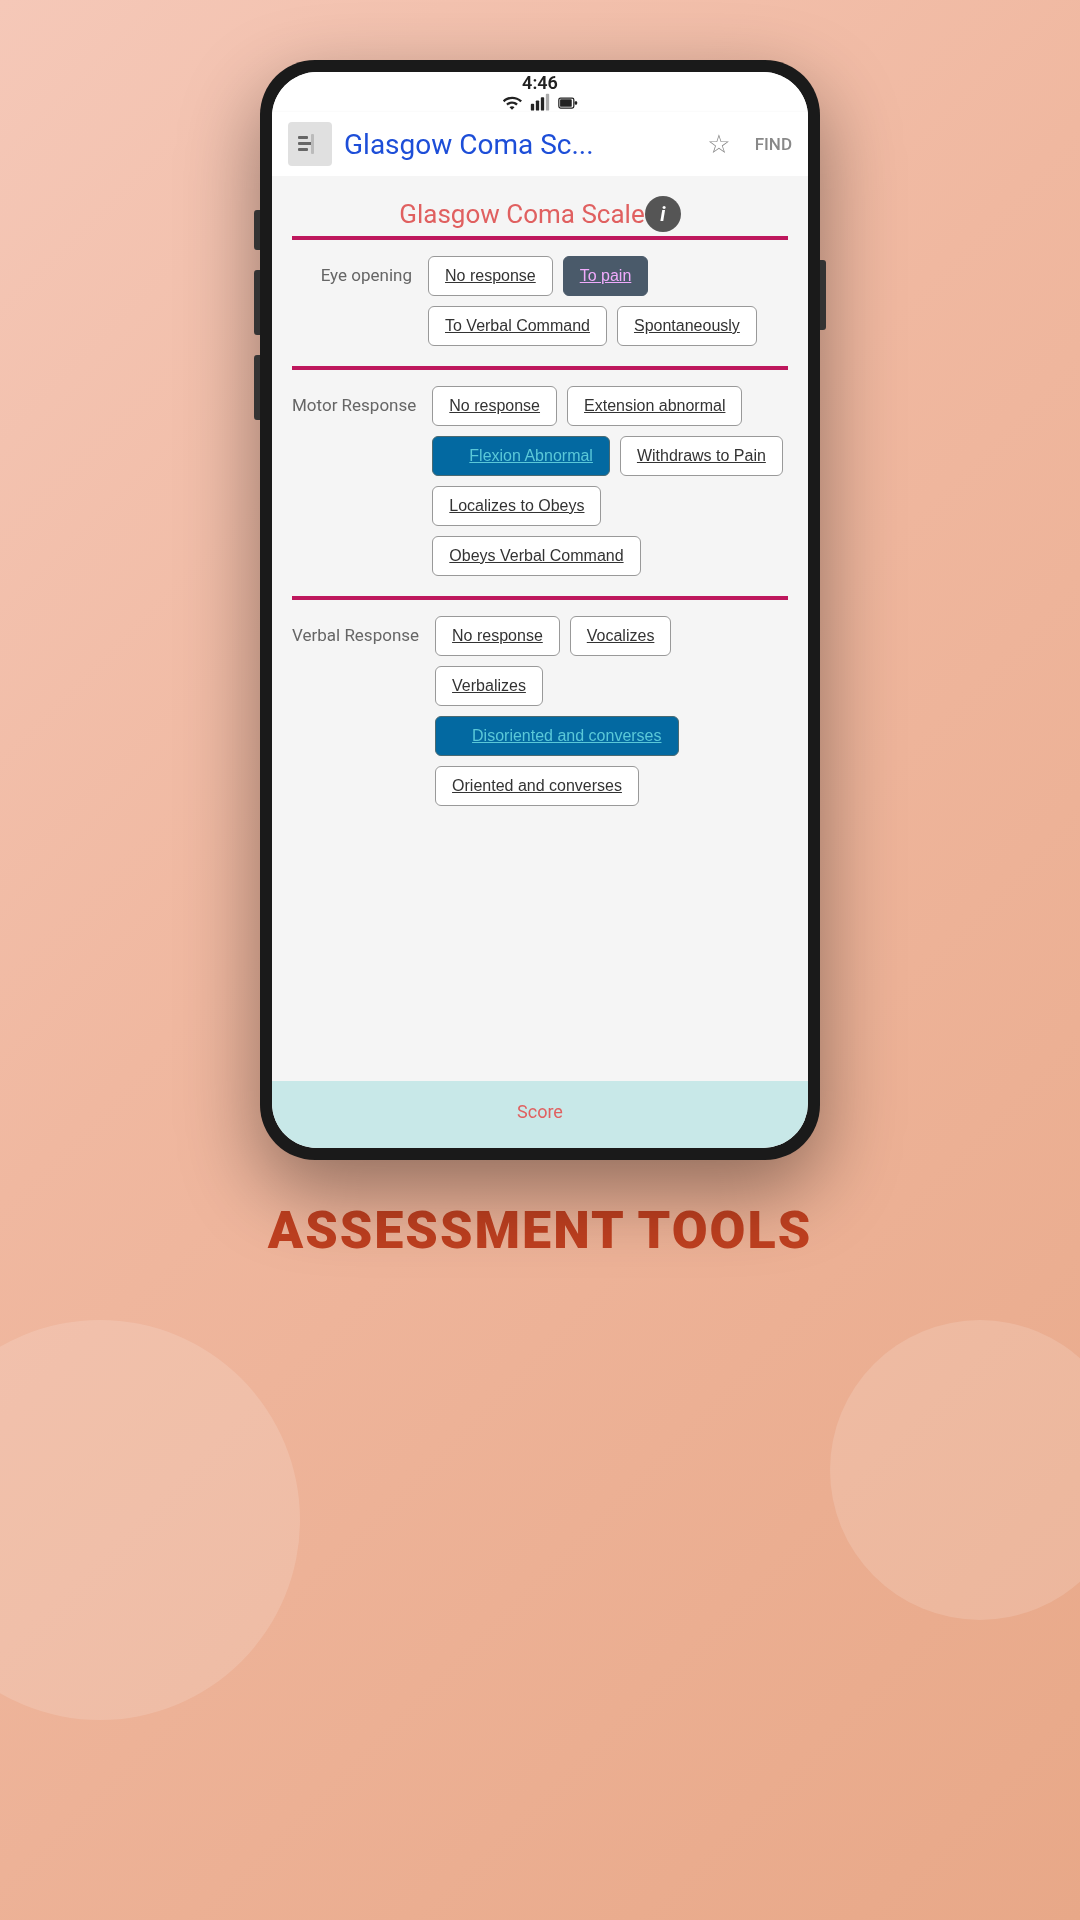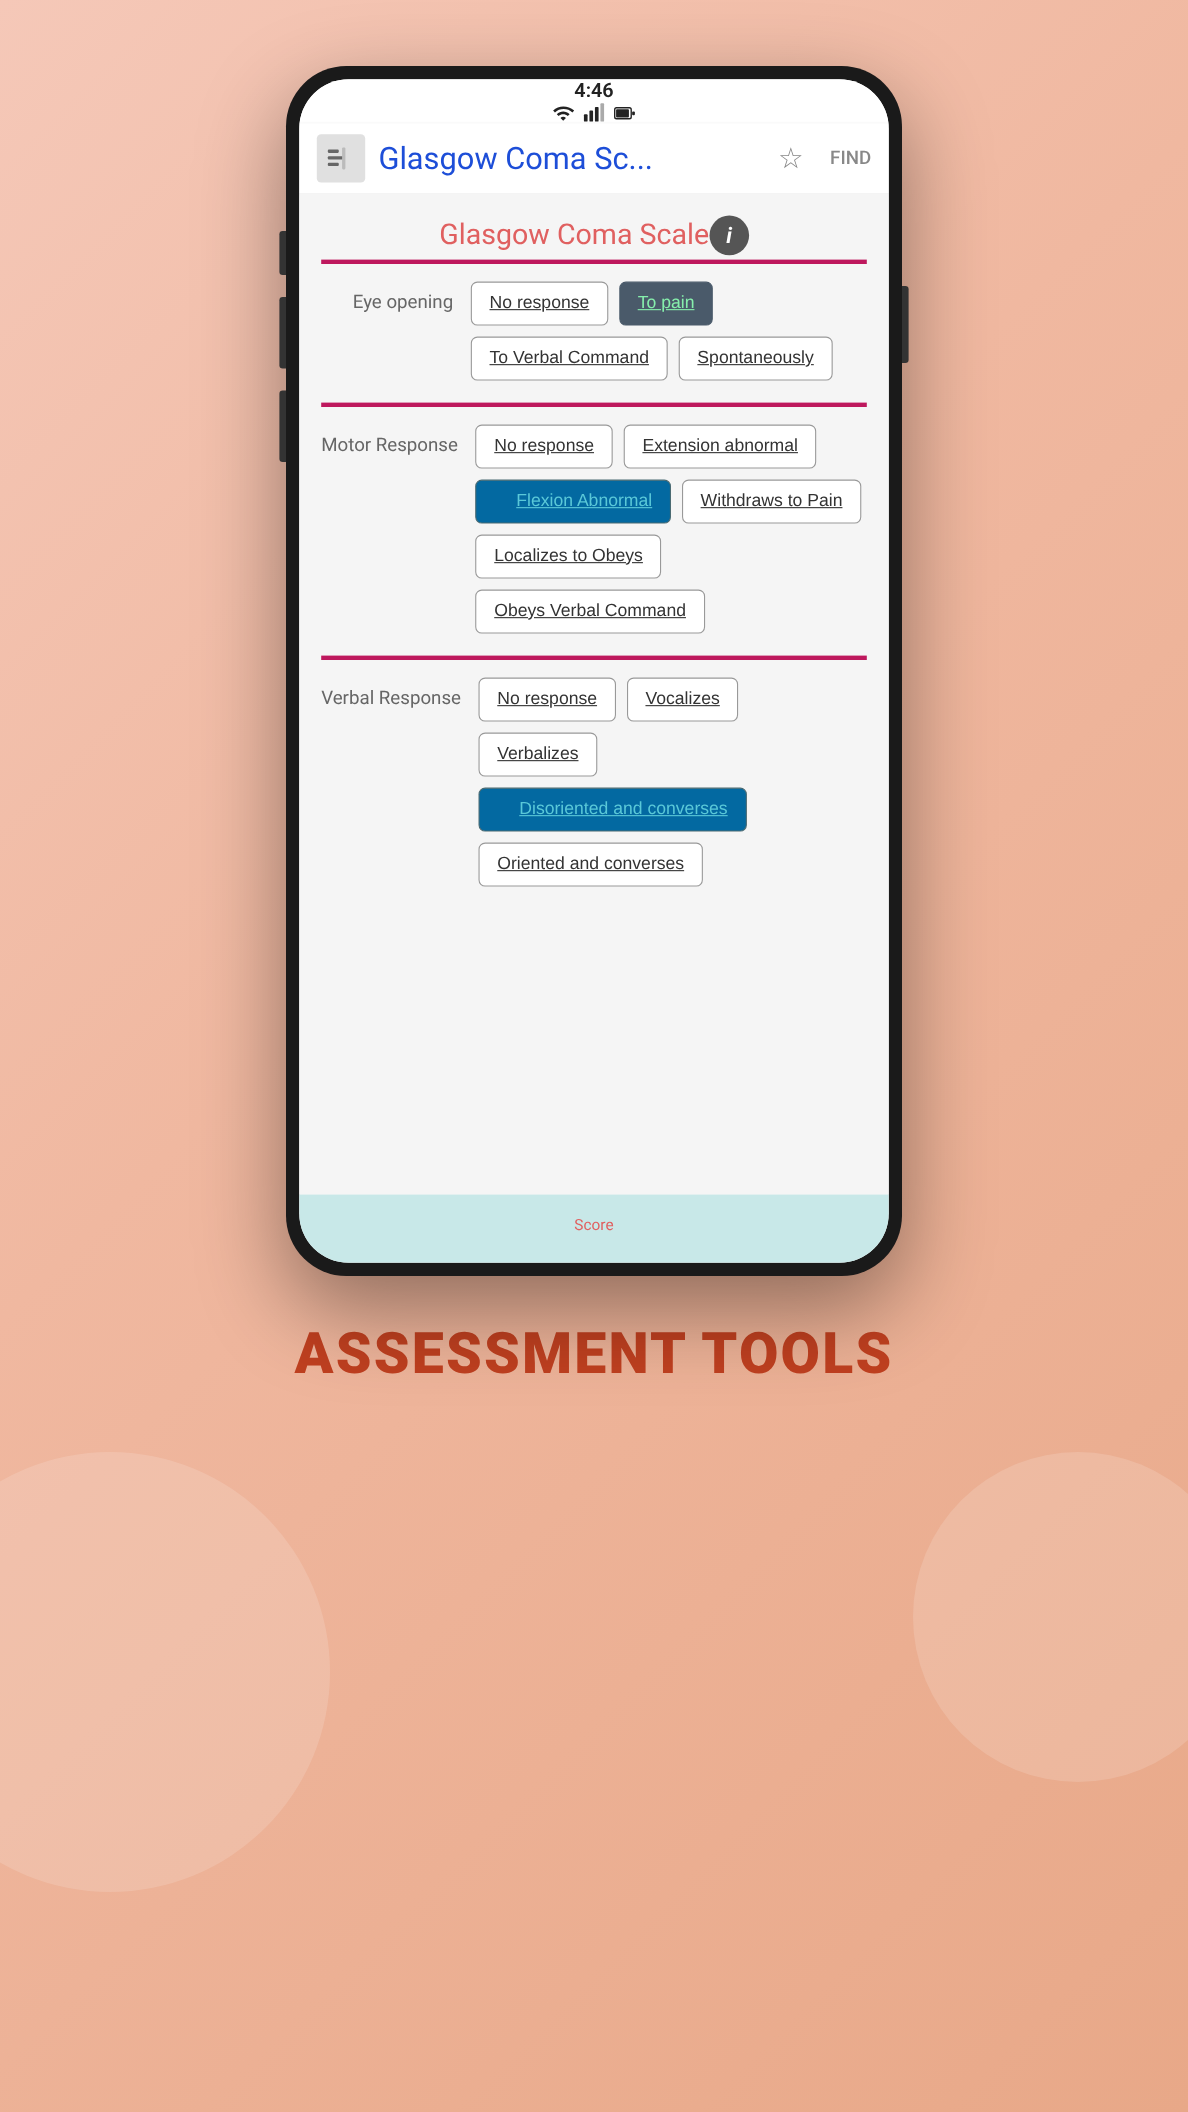--- a/index.html
+++ b/index.html
@@ -186,39 +186,39 @@
       padding: 10px 16px;
       font-size: 16px;
       color: #333;
       cursor: pointer;
       white-space: nowrap;
       text-decoration: underline;
     }
     .option-btn.selected-dark {
       background: #4a5a6a;
       border-color: #4a5a6a;
-      color: #86efac;
+      color: #f0abfc;
     }
     .option-btn.selected-teal {
       background: #0369a1;
       border-color: #4a6a72;
       color: #5ac8d8;
       font-weight: 500;
       padding-left: 36px;
     }
 
     
     .score-bar {
       background: #c8e8e8;
       padding: 20px;
       text-align: center;
       flex-shrink: 0;
     }
     .score-label {
-      font-size: 14px;
+      font-size: 18px;
       color: #e06060;
       margin-bottom: 6px;
     }
     .score-value {
       font-size: 48px;
       color: #1a5adc;
       font-weight: 500;
     }
 
     

